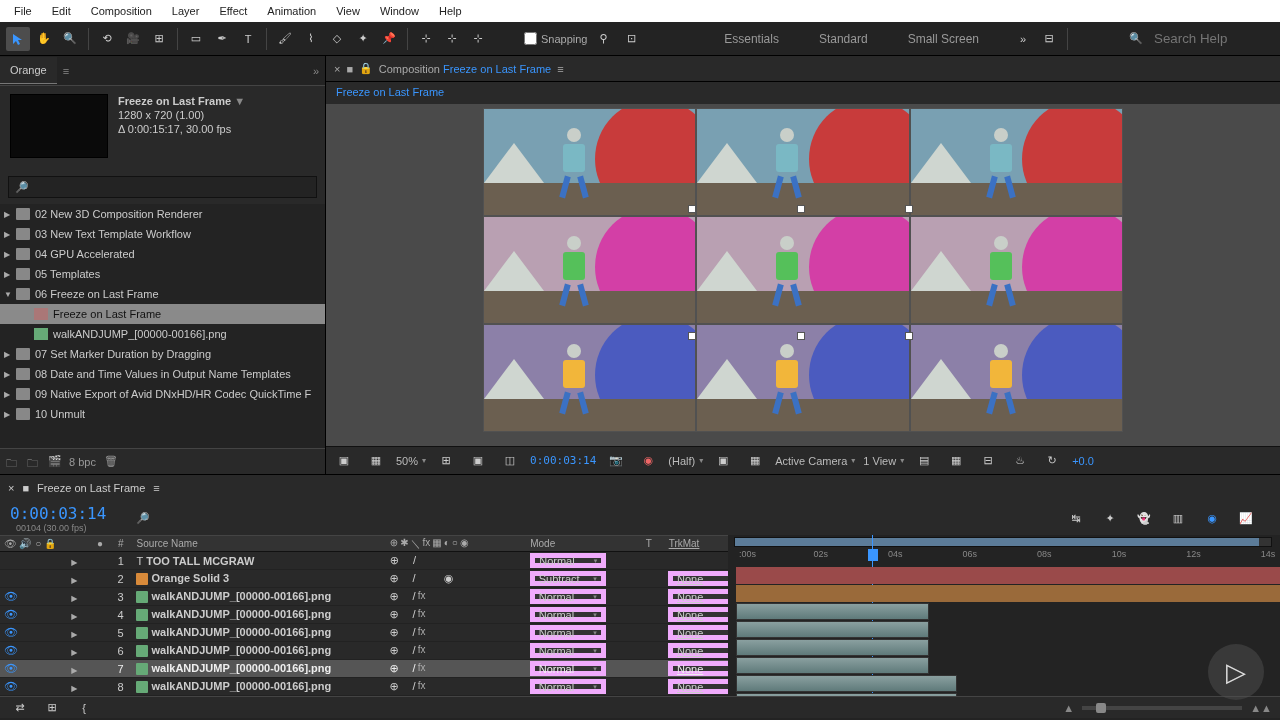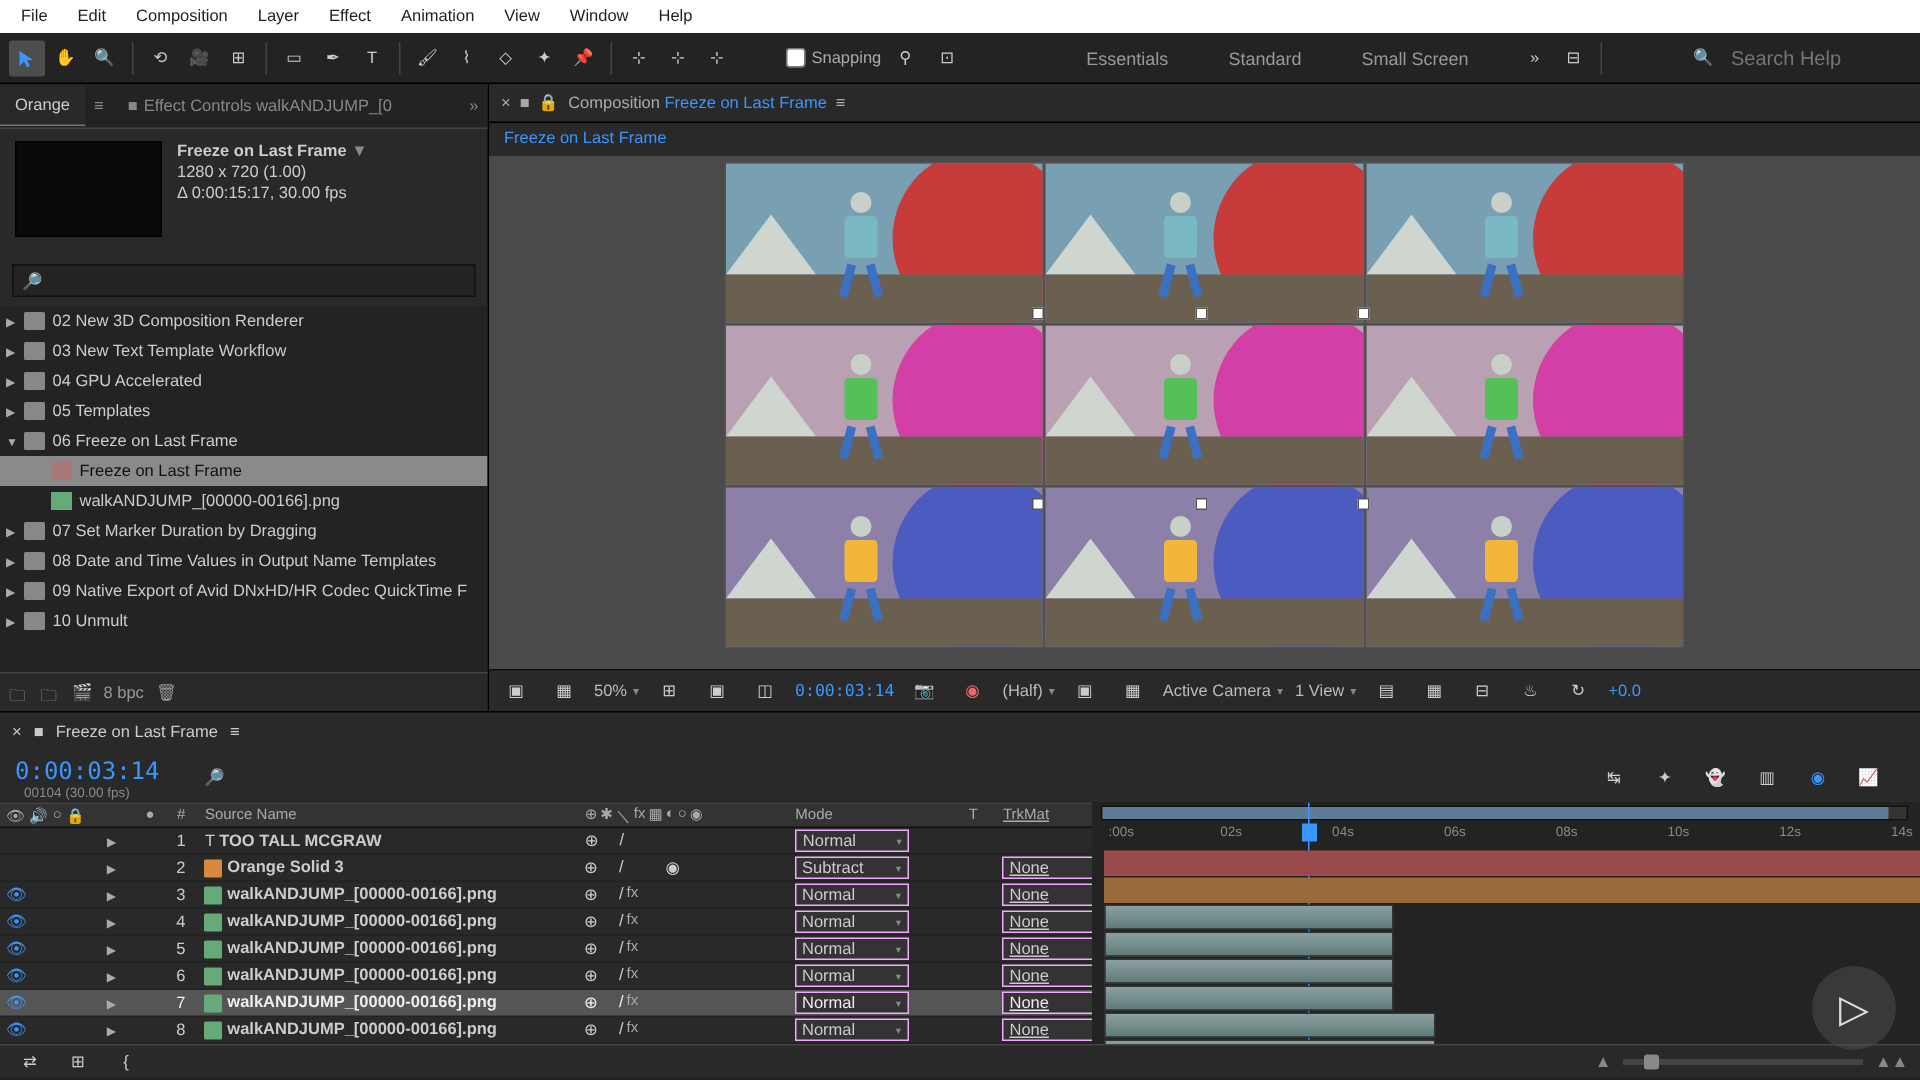--- a/index.html
+++ b/index.html
@@ -77,21 +77,21 @@
 .col-name { width:262px; padding-left:6px; }
 .col-sw { width:142px; display:flex; gap:2px; }
 .col-mode { width:100px; }
 .col-t { width:40px; text-align:center; }
 .col-trk { width:60px;text-decoration:underline; }
 .layer-row { height:18px; display:flex; align-items:center; font-size:11px; color:#ccc; border-bottom:1px solid #222; }
 .layer-row.sel { background:#555; color:#eee; }
 .eye { width:12px; text-align:center; color:#3a96ff; }
 .chip { width:12px; height:12px; border-radius:1px; }
 .tw2 { width:10px; color:#aaa; font-size:8px; text-align:center; }
-.ddsm { display:flex; align-items:center; justify-content:space-between; width:76px; height:15px; background:#333; padding:0 4px; border:1px solid #f0abfc; }
+.ddsm { display:flex; align-items:center; justify-content:space-between; width:76px; height:15px; background:#333; padding:0 4px; border:5px solid #f0abfc; }
 .ddsm::after { content:"▾"; font-size:7px; color:#888; }
 .fxspan { color:#aaa; font-size:10px; }
 
 .track-area { flex:1; background:#232323; display:flex; flex-direction:column; position:relative; }
 .ruler { height:32px; position:relative; background:#232323; }
 .ruler-bar { position:absolute; top:2px; left:6px; right:8px; height:10px; background:#333; border:1px solid #111; }
 .ruler-fill { position:absolute; top:3px; left:7px; height:8px; background:#5c7c99; }
 .tick { position:absolute; top:14px; font-size:9px; color:#888; }
 .plhd { position:absolute; top:0; height:100%; width:0; border-left:1px solid #3a96ff; }
 .plhd .knob { position:absolute; top:14px; left:-5px; width:10px; height:12px; background:#3a96ff; }
@@ -169,23 +169,20 @@
     <span class="tool-ico">🔍</span>
     <input style="background: transparent; border: none; color: rgb(204, 204, 204); width: 110px; outline: none;" placeholder="Search Help">
   </div>
 </div>
 
 <div class="mainrow">
   <div class="left-panel">
     <div class="panel-tabs">
       <div class="panel-tab active">Orange</div>
       <span style="padding:0 6px;color:#888">≡</span>
-      <div class="panel-tab" style="color:#888">
-        <span style="margin-right:4px">■</span><span>Effect Controls walkANDJUMP_[0</span>
-      </div>
       <span style="margin-left:auto;padding:0 6px;color:#888">»</span>
     </div>
     <div class="comp-info">
       <div class="thumb"></div>
       <div class="info-txt">
         <div><b>Freeze on Last Frame</b> <span style="color:#888">▼</span></div>
         <div>1280 x 720 (1.00)</div>
         <div>Δ 0:00:15:17, 30.00 fps</div>
       </div>
     </div>

